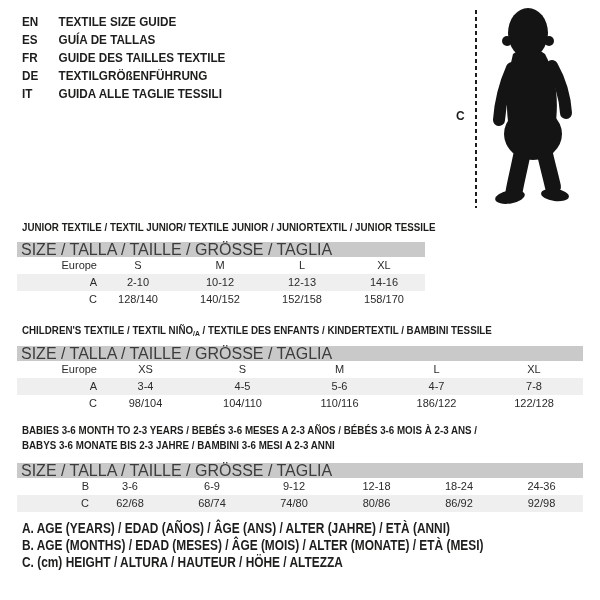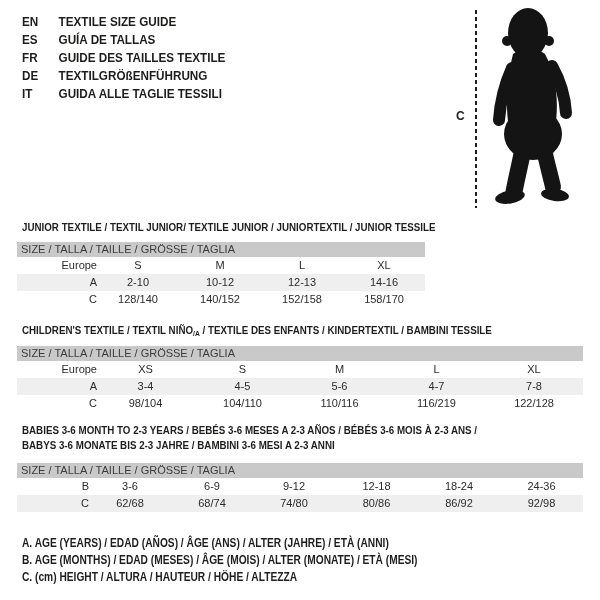--- a/index.html
+++ b/index.html
@@ -28,27 +28,27 @@
   .baby-svg{position:absolute;left:483px;top:6px;}
 
   
   .sec-heading{position:absolute;left:22px;font-weight:bold;font-size:11.5px;white-space:nowrap;}
   .sec-heading .line{line-height:15px;}
   .subscript{font-size:8px;vertical-align:-2px;}
 
   
   .size-table{position:absolute;border-collapse:collapse;table-layout:fixed;font-size:11px;color:#2b2b2b;}
   .size-table th.bar{background:var(--header-bar);height:15px;line-height:15px;font-weight:normal;
-    text-align:left;padding:0 0 0 4px;color:var(--bar-text);font-size:11px;white-space:nowrap;}
+    text-align:left;padding:0 0 0 4px;color:var(--bar-text);font-size:16px;white-space:nowrap;}
   .size-table td{height:17px;line-height:17px;text-align:center;padding:0;white-space:nowrap;}
   .size-table td.lbl{text-align:right;padding-left:3px;}
   .size-table tbody tr:nth-child(even){background:var(--alt-row);}
 
   
-  .notes{position:absolute;left:22px;top:535px;font-size:12px;font-weight:bold;}
+  .notes{position:absolute;left:22px;top:520px;font-size:14px;font-weight:bold;}
   .note-line{line-height:17.2px;white-space:nowrap;}
 </style>
 </head>
 <body>
 
 <div class="canvas">
 
   <div class="langs">
     <div class="lang-row">
       <span class="lang-code">EN</span>
@@ -163,21 +163,21 @@
         <td>4-5</td>
         <td>5-6</td>
         <td>4-7</td>
         <td>7-8</td>
       </tr>
       <tr>
         <td class="lbl">C</td>
         <td>98/104</td>
         <td>104/110</td>
         <td>110/116</td>
-        <td>116/219</td>
+        <td>186/122</td>
         <td>122/128</td>
       </tr>
     </tbody>
   </table>
 
   <div class="sec-heading" style="top:423px;">
     <div class="line"><span class="cond">BABIES 3-6 MONTH TO 2-3 YEARS / BEBÉS 3-6 MESES A 2-3 AÑOS / BÉBÉS 3-6 MOIS À 2-3 ANS /</span></div>
     <div class="line"><span class="cond">BABYS 3-6 MONATE BIS 2-3 JAHRE / BAMBINI 3-6 MESI A 2-3 ANNI</span></div>
   </div>
   <table class="size-table" style="left:17px;top:463px;width:566px;">

